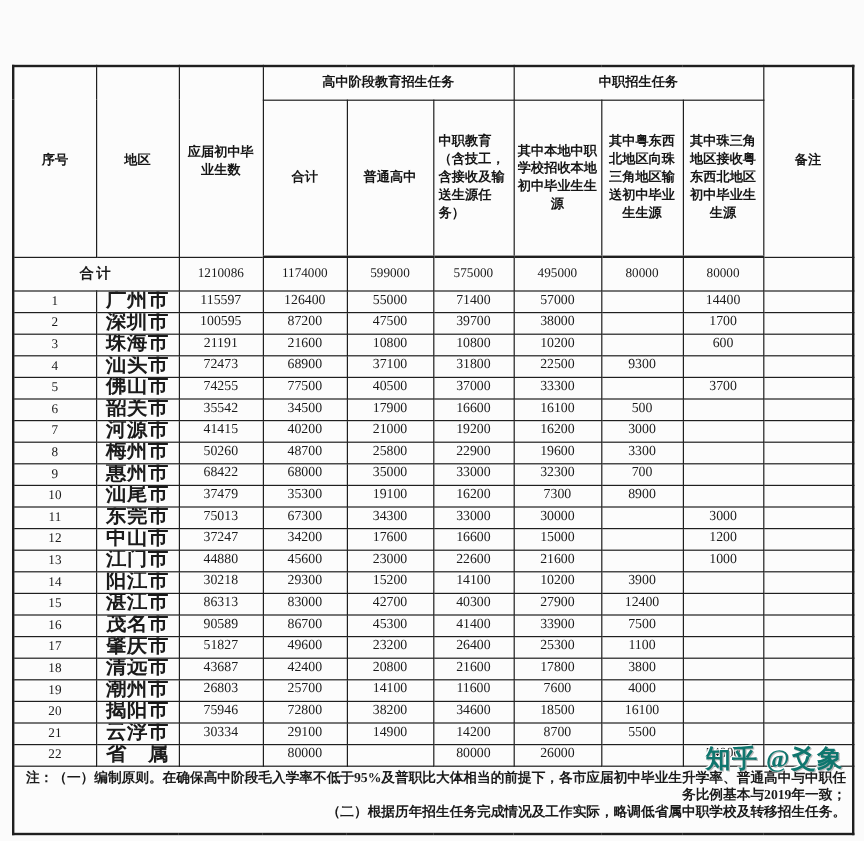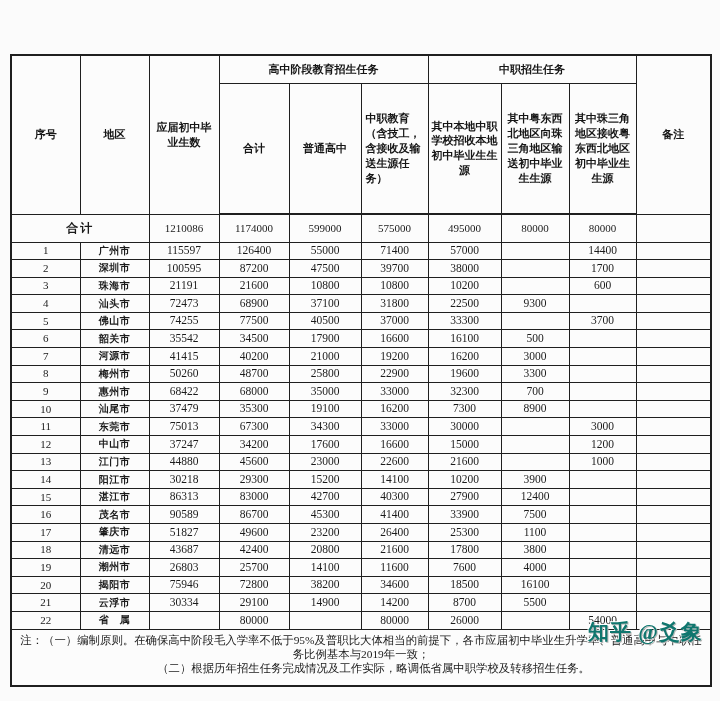--- a/index.html
+++ b/index.html
@@ -34,25 +34,26 @@
   }
   .group-row{height:28px;}
   .sub-row{height:131px;}
   .sub-row th{border-bottom:2px solid #1f1f1f;}
   th.left-text{text-align:left;padding:2px 4px;}
   .total-row{height:28px;}
   .total-row td{font-size:11px;}
   .total-row td.cjk{font-size:12px;font-weight:bold;letter-spacing:2px;}
   .data-row{height:17.6px;}
   .data-row td{font-size:11.5px;line-height:1;}
-  .data-row td.region{font-weight:bold;font-size:10px;letter-spacing:0.5px;}
+  .data-row td.region{font-weight:bold;font-size:17px;letter-spacing:0.5px;font-family:Liberation Mono, monospace;}
   .data-row td.row-no{font-size:11px;}
   .notes-row td{
-    height:52px;vertical-align:top;text-align:center;
+    height:52px;vertical-align:top;text-align:right;
     padding:3px 5px 0 5px;
+    font-weight:bold;
   }
   .note-line{
     font-size:11.4px;line-height:14px;color:#1b1b1b;
   }
   .note-line.indent{text-indent:2.2em;}
   .watermark{
     position:absolute;left:588px;top:618px;
     font-size:21px;font-weight:bold;letter-spacing:1px;
     color:#0f766e;
     text-shadow:1px 1px 0 #b9b9b9, -1px -1px 0 #ffffff;

